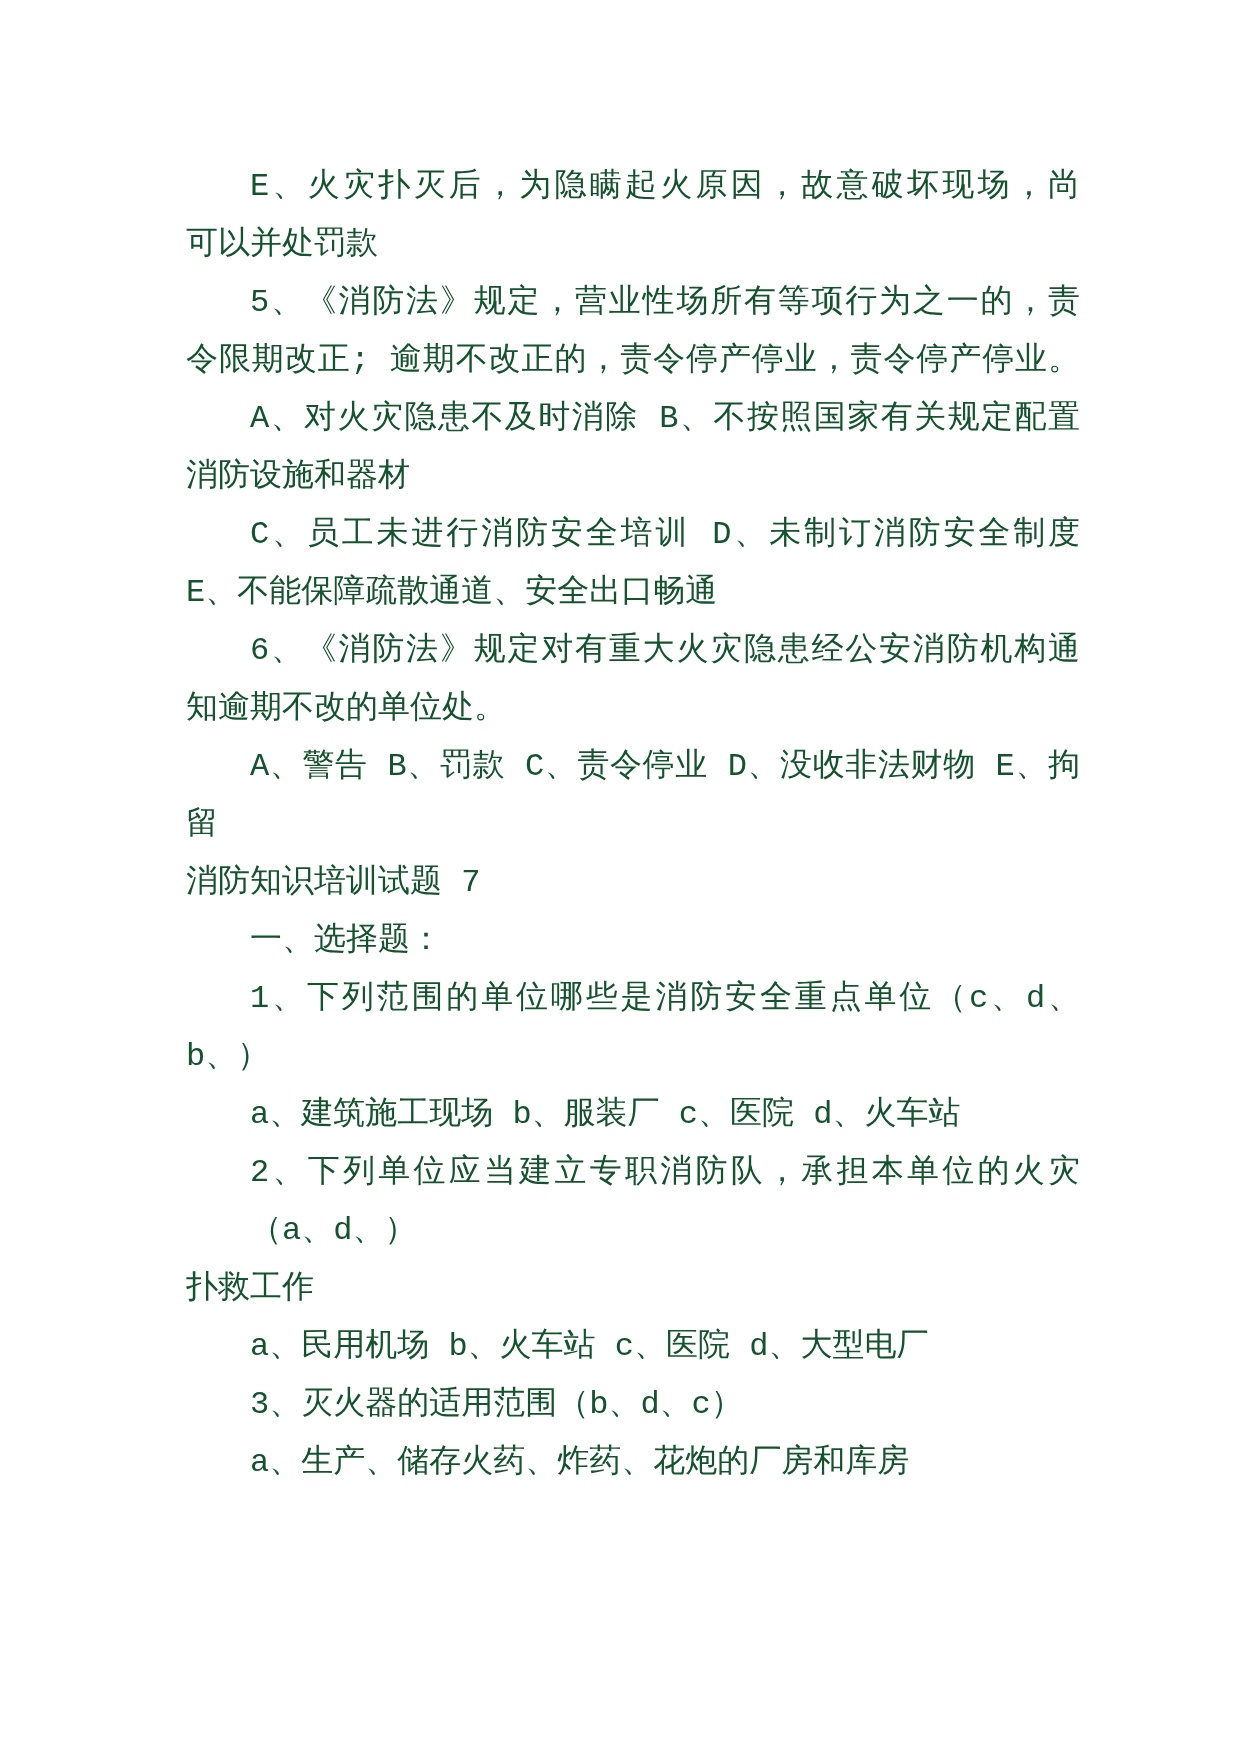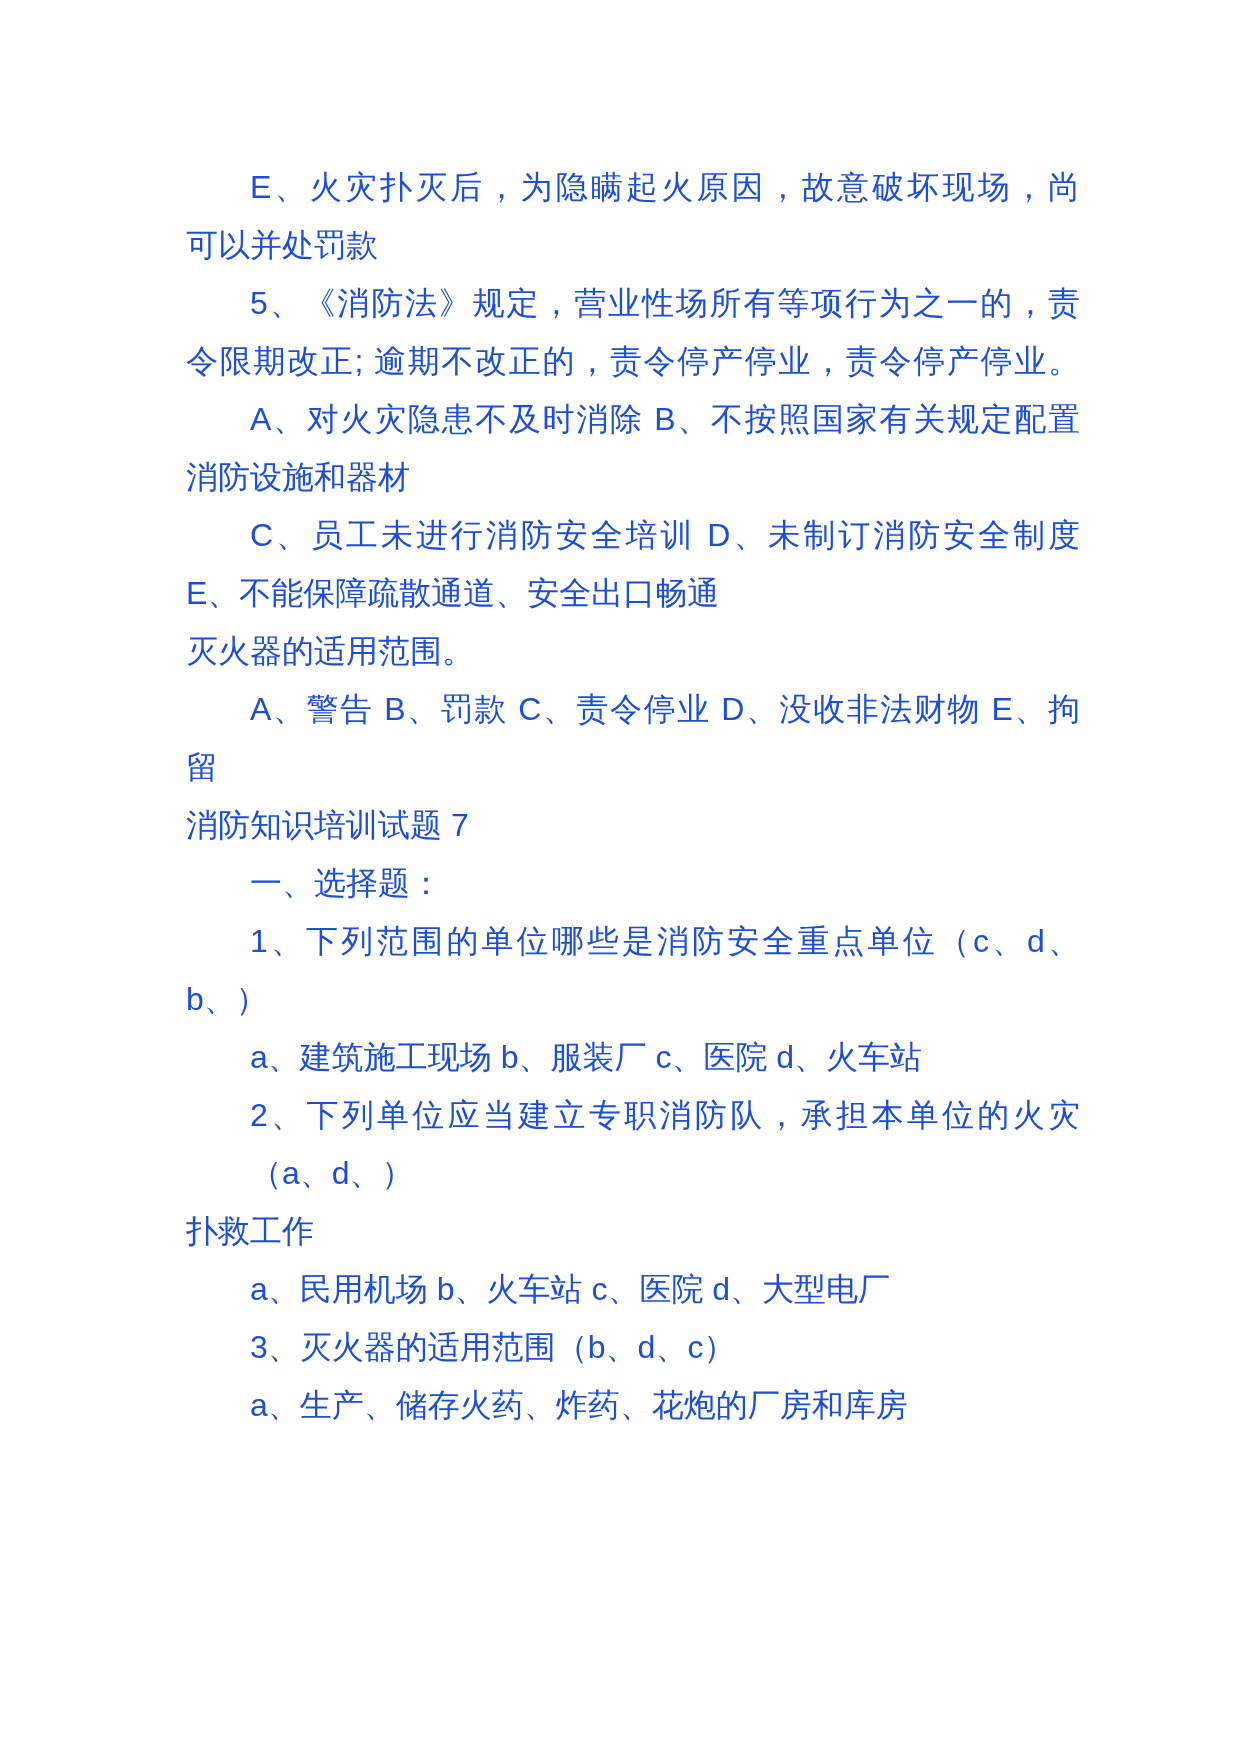--- a/index.html
+++ b/index.html
@@ -12,22 +12,22 @@
     width: 1241px;
     height: 1754px;
     background: #ffffff;
     overflow: hidden;
   }
   .text-block {
     position: absolute;
     left: 186px;
     top: 158px;
     width: 894px;
-    color: #1d4ed8;
-    font-family: Liberation Sans, sans-serif;
+    color: #14532d;
+    font-family: Liberation Mono, monospace;
     font-size: 32px;
     line-height: 58px;
     font-weight: normal;
   }
   .line {
     text-align: justify;
     height: 58px;
     overflow: visible;
   }
   .line.fill {
@@ -43,21 +43,22 @@
 <div class="page">
   <div class="text-block" id="lines-container">
       <div class="line indent fill">E、火灾扑灭后，为隐瞒起火原因，故意破坏现场，尚</div>
       <div class="line">可以并处罚款</div>
       <div class="line indent fill">5、《消防法》规定，营业性场所有等项行为之一的，责</div>
       <div class="line fill">令限期改正; 逾期不改正的，责令停产停业，责令停产停业。</div>
       <div class="line indent fill">A、对火灾隐患不及时消除 B、不按照国家有关规定配置</div>
       <div class="line">消防设施和器材</div>
       <div class="line indent fill">C、员工未进行消防安全培训 D、未制订消防安全制度</div>
       <div class="line">E、不能保障疏散通道、安全出口畅通</div>
-      <div class="line">灭火器的适用范围。</div>
+      <div class="line indent fill">6、《消防法》规定对有重大火灾隐患经公安消防机构通</div>
+      <div class="line">知逾期不改的单位处。</div>
       <div class="line indent fill">A、警告 B、罚款 C、责令停业 D、没收非法财物 E、拘</div>
       <div class="line">留</div>
       <div class="line">消防知识培训试题 7</div>
       <div class="line indent">一、选择题：</div>
       <div class="line indent fill">1、下列范围的单位哪些是消防安全重点单位（c、d、</div>
       <div class="line">b、）</div>
       <div class="line indent">a、建筑施工现场 b、服装厂 c、医院 d、火车站</div>
       <div class="line indent fill">2、下列单位应当建立专职消防队，承担本单位的火灾</div>
       <div class="line indent">（a、d、）</div>
       <div class="line">扑救工作</div>

